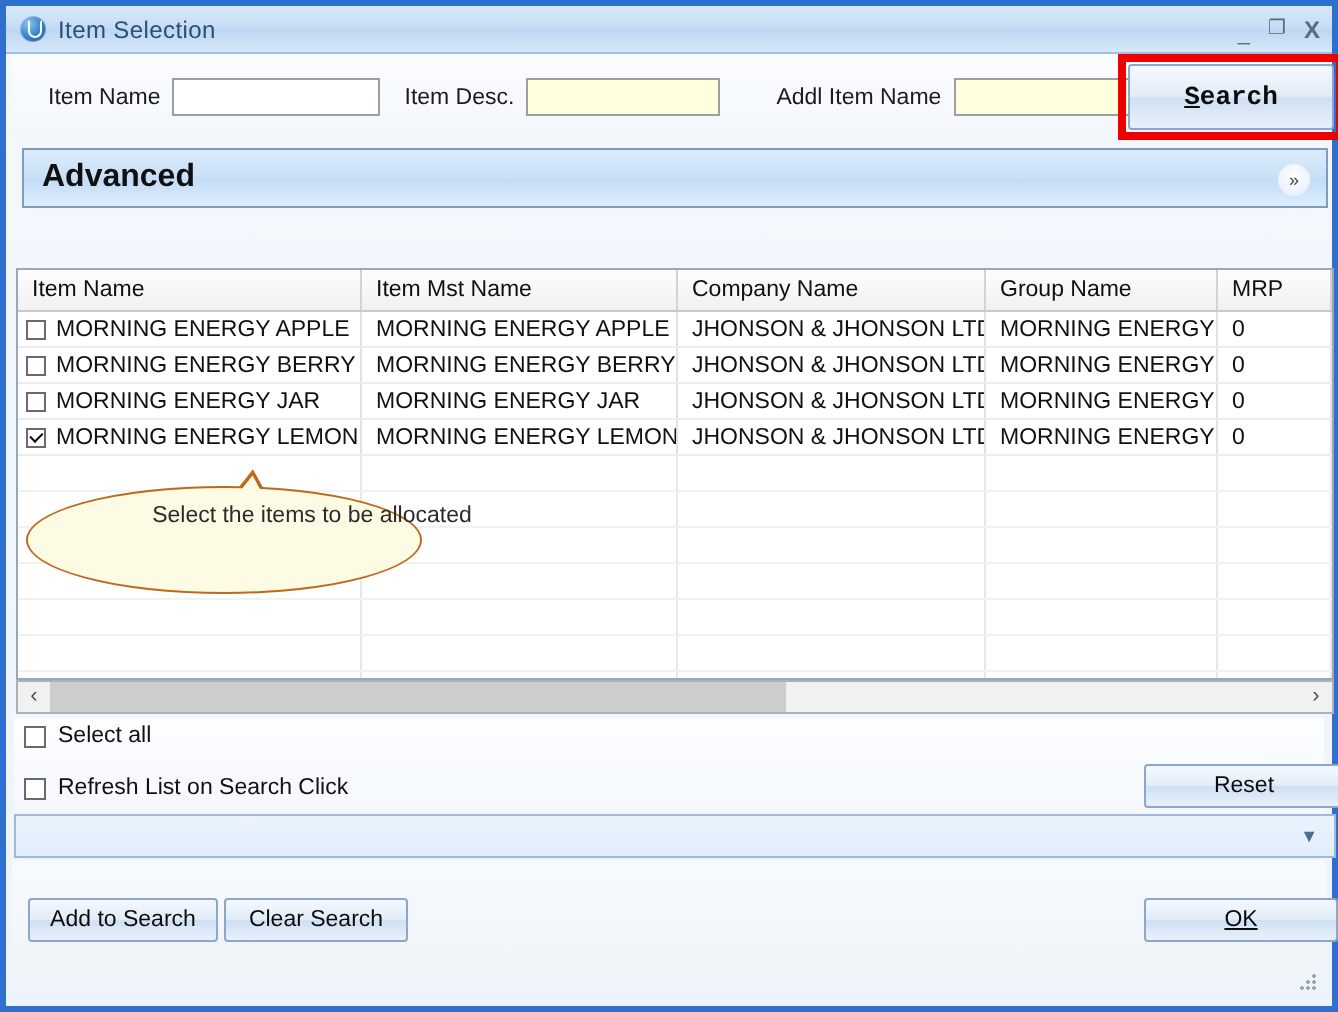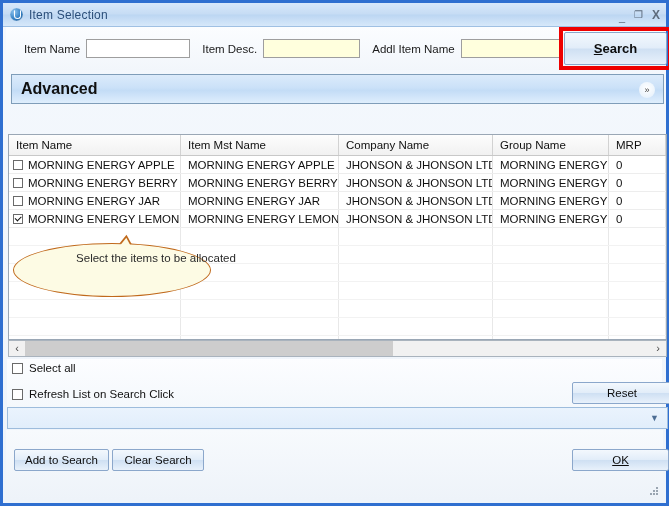--- a/index.html
+++ b/index.html
@@ -258,26 +258,26 @@
       <div class="win-btn max">❐</div>
       <div class="win-btn close">X</div>
     </div>
   </div>
 
   <div class="searchbar">
     <div class="fld-label" style="margin-left:18px;">Item Name</div>
     <input class="txtbox" style="width: 104px;" type="text" value="">
     <div class="fld-label" style="margin-left:6px;">Item Desc.</div>
     <input class="txtbox yellow" style="width: 97px;" type="text" value="">
-    <div class="fld-label" style="margin-left:6px;">Addl Item Name</div>
+    <div class="fld-label" style="margin-left:22px;">Addl Item Name</div>
     <input class="txtbox yellow" style="width: 100px;" type="text" value="">
 
     <div class="search-wrap">
       <div class="btn search">
-        <span class="acc" style="text-decoration:none;"><span class="acc">S</span><span>earch</span></span>
+        <span class="acc" style="text-decoration:none;font-family:Liberation Mono, monospace;"><span class="acc">S</span><span>earch</span></span>
       </div>
     </div>
   </div>
 
   <div class="advanced">
     <div class="advanced-label">Advanced</div>
     <div class="chev-dbl">»</div>
   </div>
 
 

